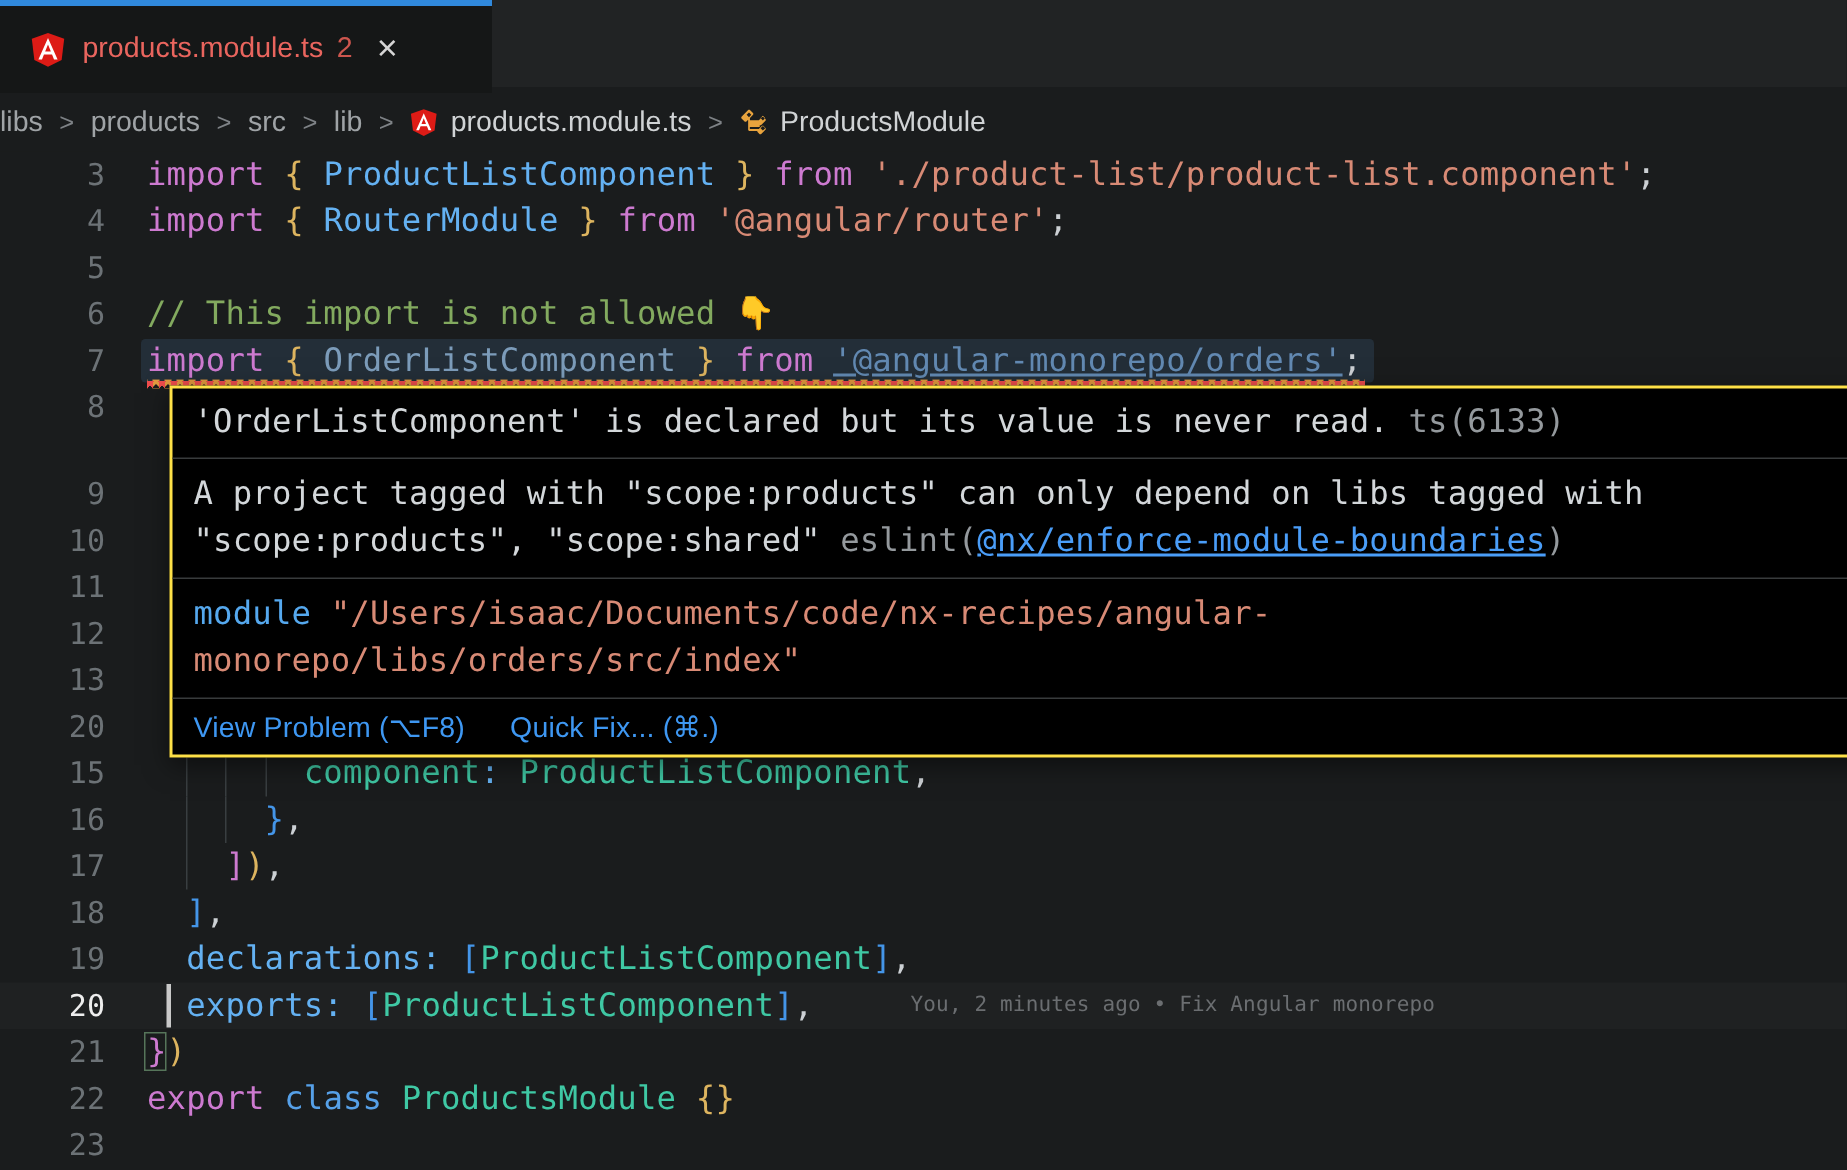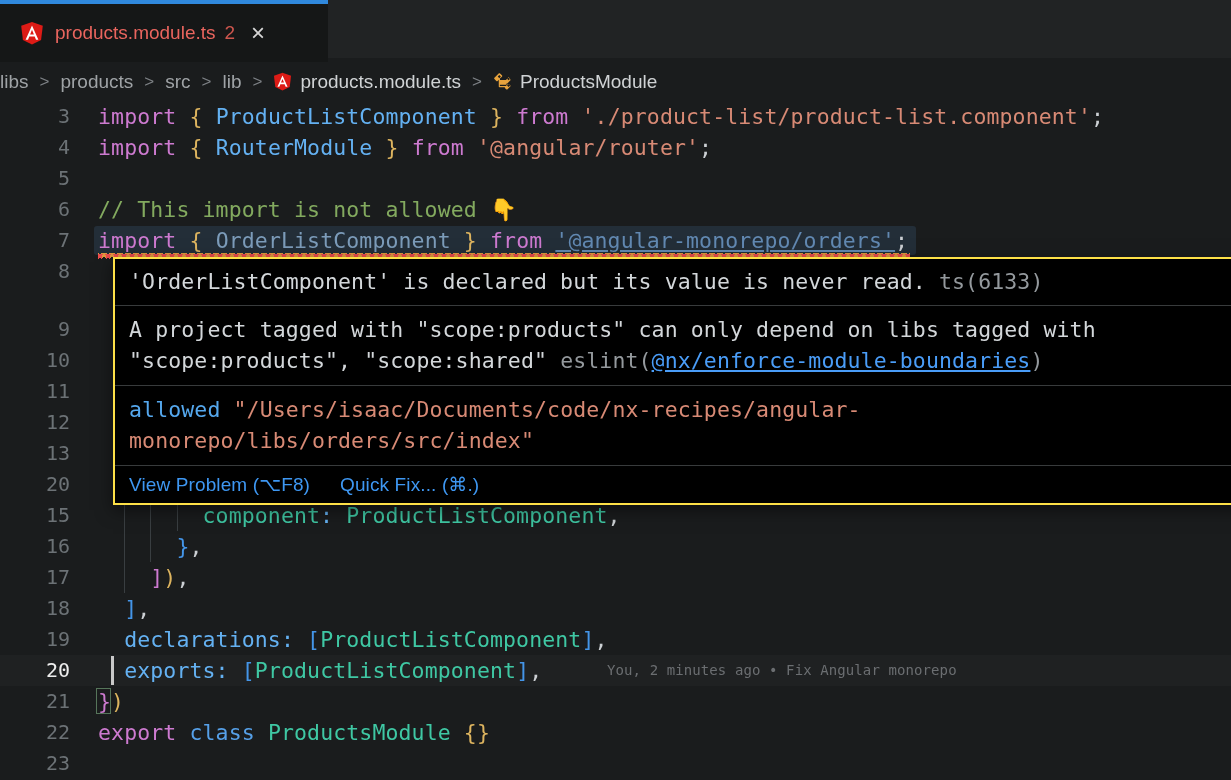--- a/index.html
+++ b/index.html
@@ -156,18 +156,18 @@
     <div class="row"><span class="gutter">19</span><span class="code"><span class="tk-pl">  </span><span class="tk-id">declarations</span><span class="tk-id">:</span><span class="tk-pl"> </span><span class="tk-pb">[</span><span class="tk-tl">ProductListComponent</span><span class="tk-pb">]</span><span class="tk-pl">,</span></span></div>
     <div class="row current"><span class="gutter">20</span><span class="code"><span class="tk-pl">  </span><span class="tk-id">exports</span><span class="tk-id">:</span><span class="tk-pl"> </span><span class="tk-pb">[</span><span class="tk-tl">ProductListComponent</span><span class="tk-pb">]</span><span class="tk-pl">,</span></span><div class="caret"></div><span class="blame">You, 2 minutes ago • Fix Angular monorepo</span></div>
     <div class="row"><span class="gutter">21</span><span class="code"><span class="tk-pk">}</span><span class="tk-yb">)</span></span><div class="bbox"></div></div>
     <div class="row"><span class="gutter">22</span><span class="code"><span class="tk-kw">export</span><span class="tk-pl"> </span><span class="tk-kw2">class</span><span class="tk-pl"> </span><span class="tk-tl">ProductsModule</span><span class="tk-pl"> </span><span class="tk-yb">{}</span></span></div>
     <div class="row"><span class="gutter">23</span><span class="code"></span></div>
   </div>
 
 <div class="hover">
     <div class="hv-sec first"><span class="hv-msg">'OrderListComponent' is declared but its value is never read.</span><span class="hv-dim"> ts(6133)</span></div>
     <div class="hv-sec"><span class="hv-msg">A project tagged with "scope:products" can only depend on libs tagged with</span><br><span class="hv-msg">"scope:products", "scope:shared" </span><span class="hv-dim">eslint(</span><span class="hv-link">@nx/enforce-module-boundaries</span><span class="hv-dim">)</span></div>
-    <div class="hv-sec"><span class="hv-kwblue">allowed</span><span class="hv-msg"> </span><span class="hv-str">"/Users/isaac/Documents/code/nx-recipes/angular-</span><br><span class="hv-str">monorepo/libs/orders/src/index"</span></div>
+    <div class="hv-sec"><span class="hv-kwblue">module</span><span class="hv-msg"> </span><span class="hv-str">"/Users/isaac/Documents/code/nx-recipes/angular-</span><br><span class="hv-str">monorepo/libs/orders/src/index"</span></div>
     <div class="hv-actions">
       <span class="hv-action">View Problem (⌥F8)</span>
       <span class="hv-action">Quick Fix... (⌘.)</span>
     </div>
   </div>
 
 </body></html>

